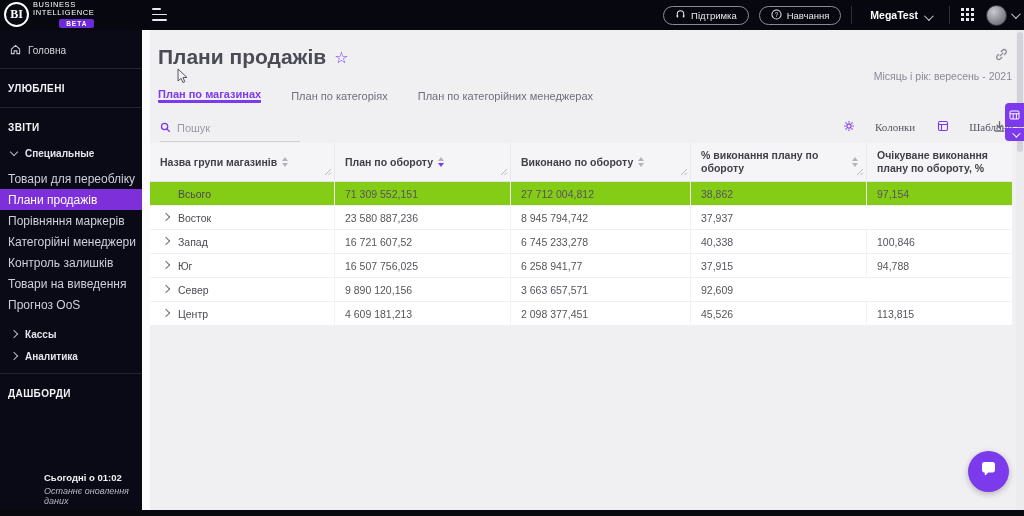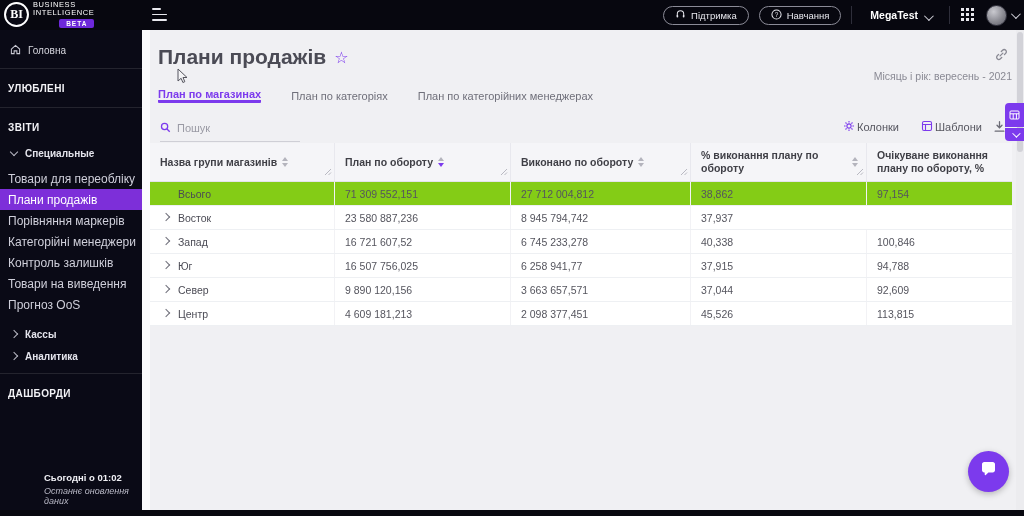--- a/index.html
+++ b/index.html
@@ -56,21 +56,21 @@
   .period { position:absolute; right:4px; top:40px; font-size:10.5px; color:#8a8a94; }
   .tabs { position:absolute; left:8px; top:58px; display:flex; gap:30px; }
   .tab { font-size:11px; color:#6f6f7a; padding-bottom:0; cursor:pointer; background:none; border:none; font-family:"Liberation Sans", sans-serif; }
   .tab.active { color:#7c3aed; font-weight:bold; border-bottom:3px solid #7c3aed; border-radius:0 0 1px 1px; }
 
   .search-wrap { position:absolute; left:10px; top:89px; width:140px; display:flex; align-items:center; gap:6px;
     border-bottom:1px solid #cfcfd6; padding-bottom:4px; }
   .search-input { border:none; outline:none; background:transparent; font-size:11px; color:#3f3f46; width:110px; font-family:"Liberation Sans", sans-serif; }
   .search-input::placeholder { color:#9a9aa4; }
   .tool-cluster { position:absolute; left:693px; top:90px; display:flex; align-items:center; gap:22px; }
-  .tool-btn { display:flex; align-items:center; gap:2px; background:none; border:none; cursor:pointer; font-size:11px; color:#55555e; font-family:Liberation Sans, sans-serif; }
+  .tool-btn { display:flex; align-items:center; gap:20px; background:none; border:none; cursor:pointer; font-size:11px; color:#55555e; font-family:Liberation Serif, serif; }
   .download-btn { position:absolute; left:843px; top:90px; background:none; border:none; cursor:pointer; }
 
   .flyout { position:absolute; right:0; top:103px; z-index:40; display:flex; flex-direction:column; align-items:flex-end; }
   .flyout-main { width:19px; height:24px; background:#7c3aed; border-radius:4px 0 0 0; display:flex; align-items:center; justify-content:center; cursor:pointer; border:none; }
   .flyout-toggle { width:19px; height:13px; background:#7c3aed; border-radius:0 0 0 4px; margin-top:1px; display:flex; align-items:center; justify-content:center; cursor:pointer; border:none; }
   .flyout-chev { width:6px; height:6px; border-right:1.4px solid #fff; border-bottom:1.4px solid #fff; transform:rotate(45deg) translateY(-2px); }
 
   
   .table { position:absolute; left:0; top:113px; width:862px; background:#fff; }
   .thead { display:grid; grid-template-columns:185px 176px 180px 176px 145px; background:#f5f5f8; border-bottom:1px solid #e3e3e9; }
@@ -342,21 +342,20 @@
         <div class="td">37,915</div>
         <div class="td">94,788</div>
       </div>
       <div class="trow">
         <div class="td name">
             <span class="row-chev"></span>
             <span>Север</span>
           </div>
         <div class="td">9 890 120,156</div>
         <div class="td">3 663 657,571</div>
-        <div class="td">37,044</div>
         <div class="td">92,609</div>
       </div>
       <div class="trow">
         <div class="td name">
             <span class="row-chev"></span>
             <span>Центр</span>
           </div>
         <div class="td">4 609 181,213</div>
         <div class="td">2 098 377,451</div>
         <div class="td">45,526</div>

